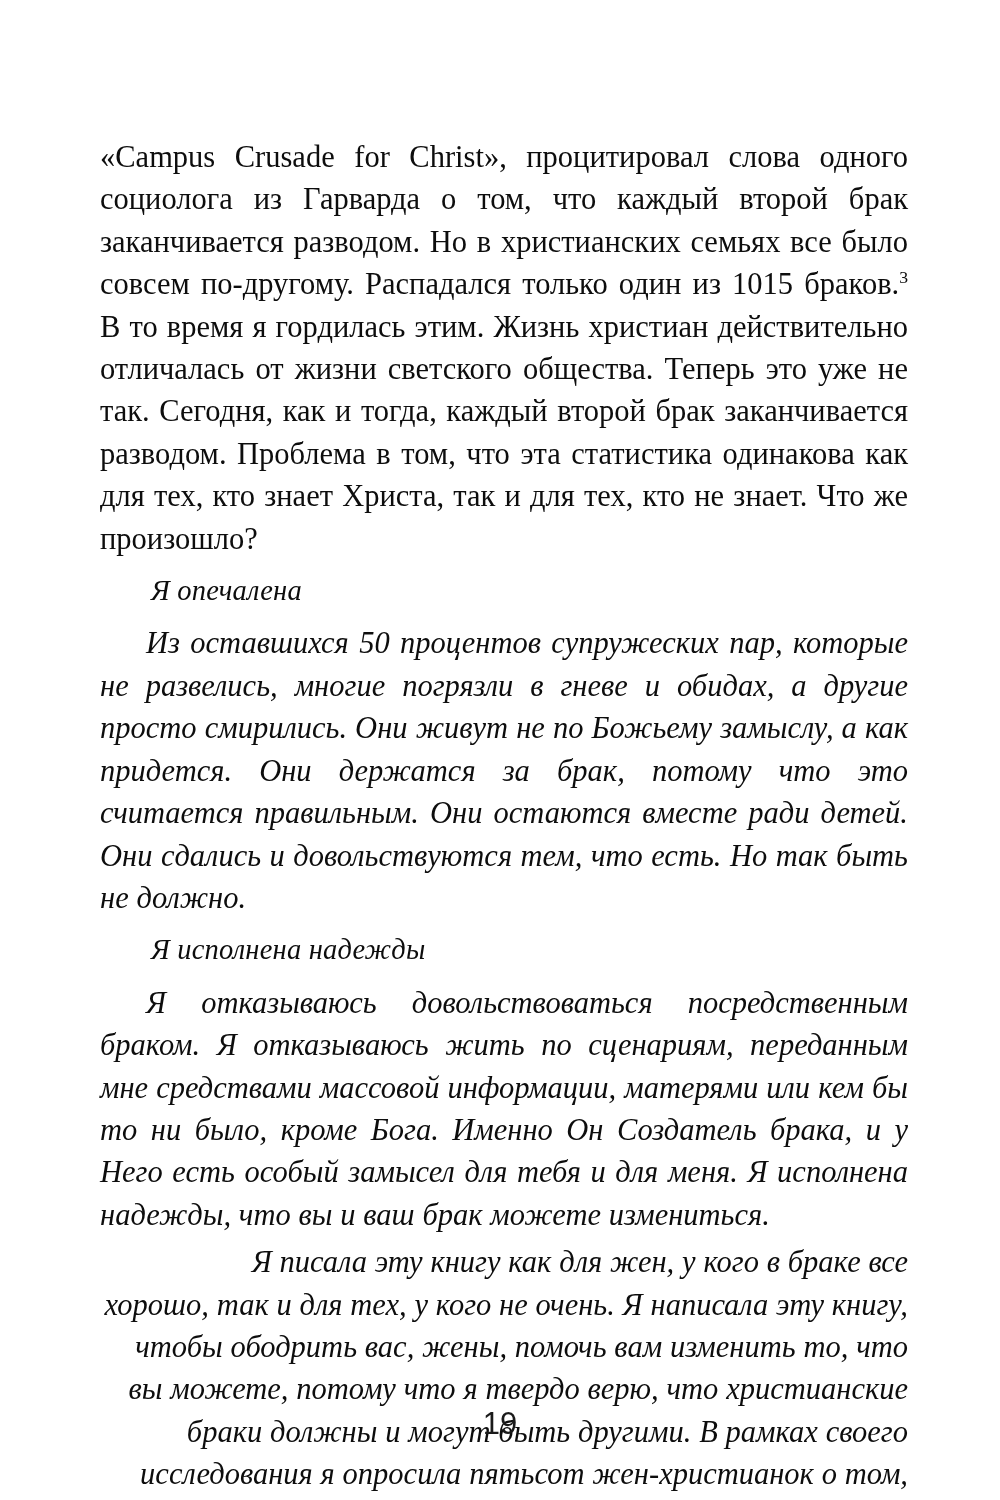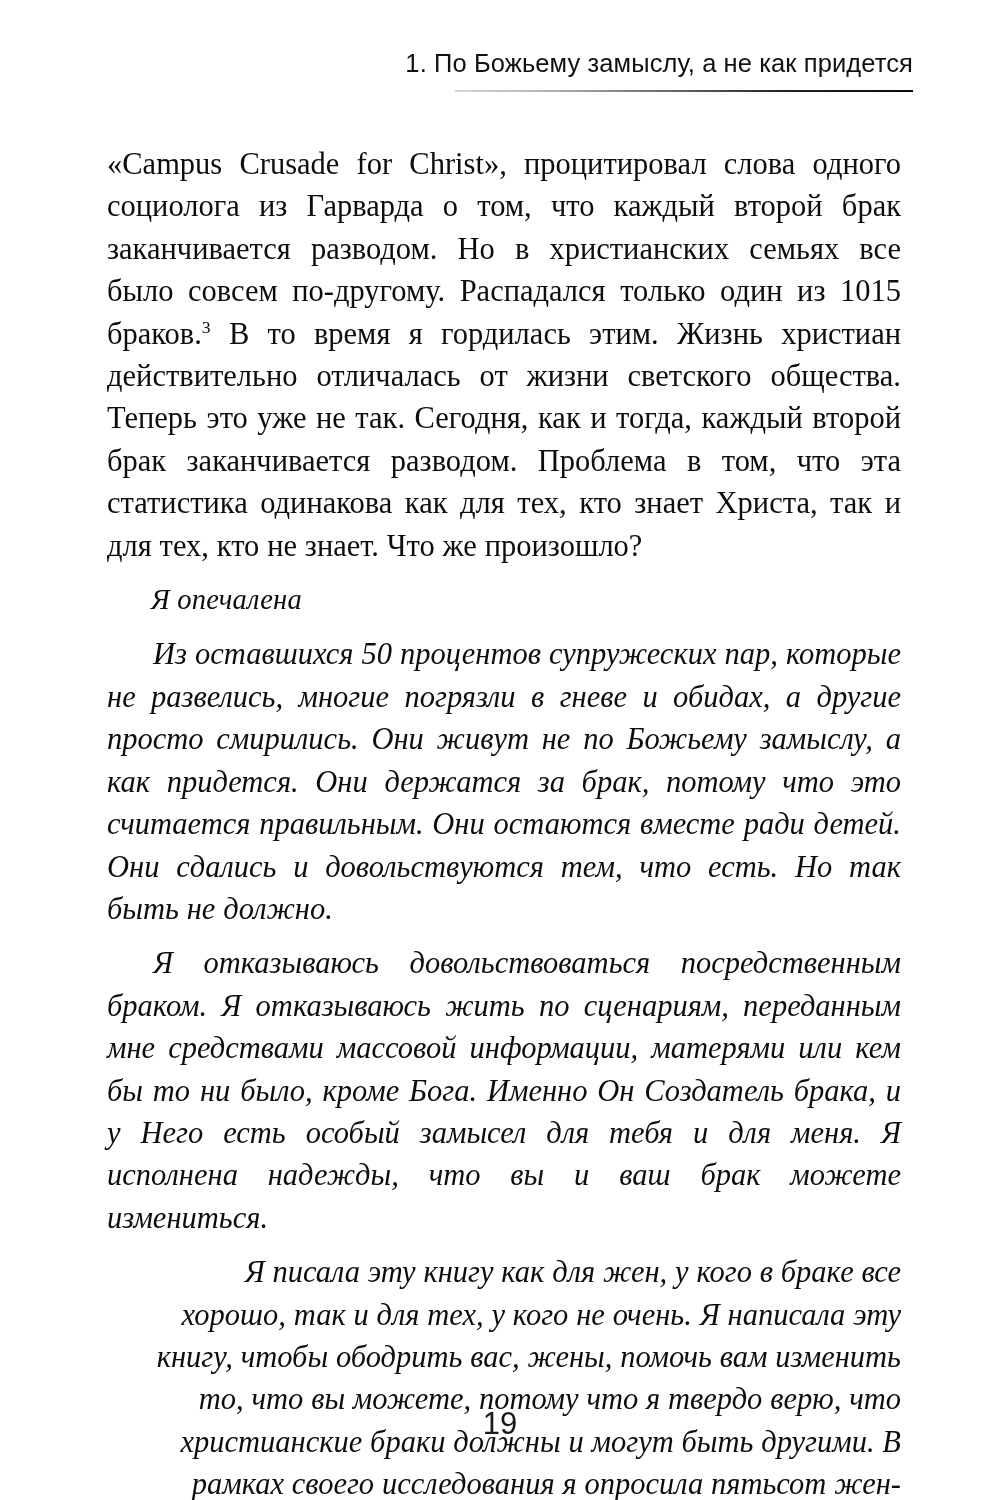--- a/index.html
+++ b/index.html
@@ -57,21 +57,21 @@
 
   
   .text-column {
     position: absolute;
     left: 95px;
     top: 131px;
     width: 818px;
   }
 
   p.para {
-    margin: 12px;
+    margin: 5px;
     font-size: 30.5px;
     line-height: 42.4px;
     text-align: justify;
     text-justify: inter-word;
     text-indent: 0;
     word-spacing: 0.2px;
     hyphens: none;
   }
   p.para.indent {
     text-indent: 46px;
@@ -109,33 +109,30 @@
     font-size: 31px;
     line-height: 38px;
     color: #1a1a1a;
   }
 </style>
 </head>
 <body>
 
 <div class="page">
 
-  <header class="running-head">
-    <div class="running-head-title">1. По Божьему замыслу, а не как придется</div>
-    <div class="running-head-rule"></div>
-  </header>
 
   <main class="text-column">
 
     <p class="para"><span>«Campus Crusade for Christ», процитировал слова одного социолога из Гарварда о том, что каждый второй брак заканчивается разводом. Но в христианских семьях все было совсем по-другому. Распадался только один из 1015 браков.</span><sup class="footnote-marker">3</sup><span> В то время я гордилась этим. Жизнь христиан действительно отличалась от жизни светского общества.  Теперь это уже не так. Сегодня, как и тогда, каждый второй брак заканчивается разводом. Проблема в том, что эта статистика одинакова как для тех, кто знает Христа, так и для тех, кто не знает. Что же произошло?</span></p>
 
     <h2 class="subhead">Я опечалена</h2>
 
     <p class="para indent">Из оставшихся 50 процентов супружеских пар, которые не развелись, многие погрязли в гневе и обидах, а другие просто смирились. Они живут не по Божьему замыслу, а как придется. Они держатся за брак, потому что это считается правильным. Они остаются вместе ради детей. Они сдались и довольствуются тем, что есть. Но так быть не должно.</p>
 
+    <h2 class="subhead">Я исполнена надежды</h2>
 
     <p class="para indent">Я отказываюсь довольствоваться посредственным браком. Я отказываюсь жить по сценариям, переданным мне средствами массовой информации, матерями или кем бы то ни было, кроме Бога. Именно Он Создатель брака, и у Него есть особый замысел для тебя и для меня. Я исполнена надежды, что вы и ваш брак можете измениться.</p>
 
     <p class="para indent">Я писала эту книгу как для жен, у кого в браке все хорошо, так и для тех, у кого не очень. Я написала эту книгу, чтобы ободрить вас, жены, помочь вам изменить то, что вы можете, потому что я твердо верю, что христианские браки должны и могут быть другими. В рамках своего исследования я опросила пятьсот жен-христианок о том, что на их взгляд было</p>
 
   </main>
 
   <footer class="folio">19</footer>
 
 </div>

